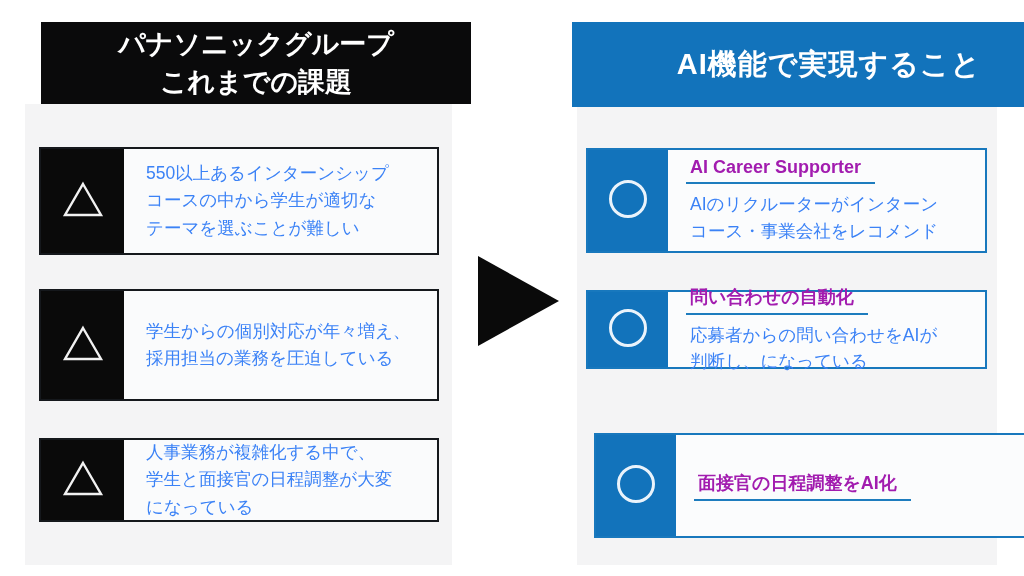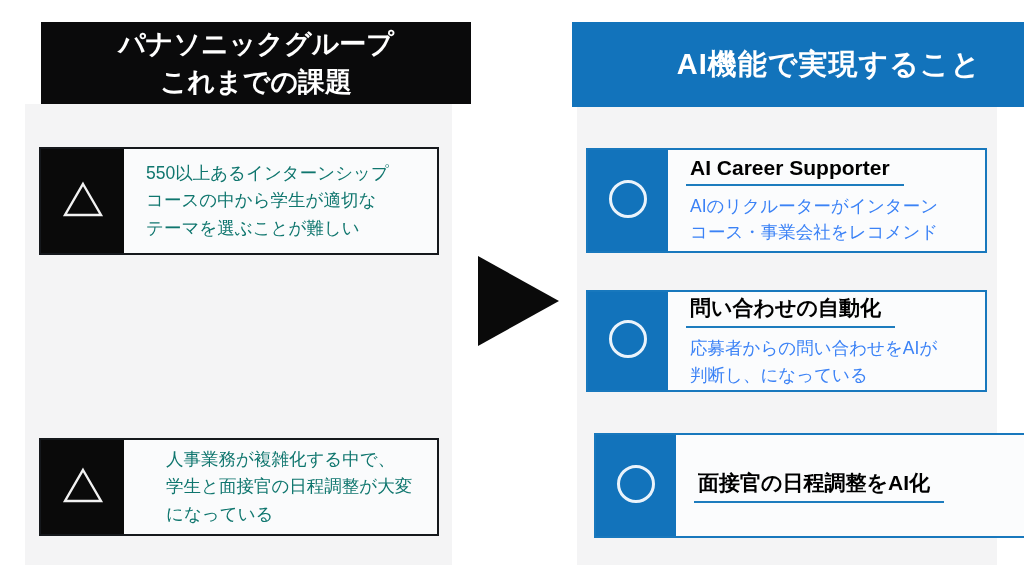--- a/index.html
+++ b/index.html
@@ -32,59 +32,59 @@
   .item-l {
     position:absolute; display:flex; border:2px solid #15181c; background:#fafbfc;
   }
   .marker-black {
     width:83px; flex:none; background:#0a0a0a;
     display:flex; align-items:center; justify-content:center;
   }
   .item-l .content {
     flex:1; display:flex; align-items:center;
     padding-left:22px; padding-right:6px;
-    font-size:17.5px; color:#0f766e; line-height:1.55; white-space:pre-line;
+    font-size:17.5px; color:#3b82f6; line-height:1.55; white-space:pre-line;
   }
 
   
   .item-r {
     position:absolute; display:flex; border:2px solid #1878bd; background:#fbfcfd;
   }
   .marker-blue {
     width:80px; flex:none; background:#1273bb;
     display:flex; align-items:center; justify-content:center;
   }
   .item-r .content {
     flex:1; display:flex; flex-direction:column; justify-content:center;
     align-items:flex-start; padding-left:22px; padding-right:4px;
   }
   .item-r .title {
-    display:inline-block; font-weight:bold; font-size:21px; color:#000000;
+    display:inline-block; font-weight:bold; font-size:18px; color:#a21caf;
     border-bottom:2.5px solid #1d7cbe; padding:0 14px 4px 4px; margin-left:-4px;
   }
   .item-r .desc {
     margin-top:7px; font-size:17.5px; color:#3b82f6;
     line-height:1.5; white-space:pre-line;
   }
 
   
   .big-arrow {
     position:absolute; left:478px; top:256px;
     width:0; height:0;
     border-top:45px solid transparent;
     border-bottom:45px solid transparent;
     border-left:81px solid #0a0a0a;
   }
 
   
   #l-item-0 { left:39px; top:147px; width:400px; height:108px; }
   #l-item-1 { left:39px; top:289px; width:400px; height:112px; }
-  #l-item-2 { left:39px; top:438px; width:400px; height:98px;gap:20px; }
+  #l-item-2 { left:39px; top:438px; width:400px; height:84px; }
   #r-item-0 { left:586px; top:148px; width:401px; height:105px; }
-  #r-item-1 { left:586px; top:290px; width:401px; height:102px; }
+  #r-item-1 { left:586px; top:290px; width:401px; height:79px; }
   #r-item-2 { left:594px; top:433px; width:435px; height:105px; }
 </style>
 </head>
 <body>
 
 <div class="canvas">
 
   <div class="panel-body left"></div>
   <div class="panel-header left">パナソニックグループ
 これまでの課題</div>
@@ -95,20 +95,31 @@
         <svg width="42" height="37" viewBox="0 0 42 37">
           <polygon points="21,3 39,34 3,34" fill="none" stroke="#f2f2f2" stroke-width="2.4"></polygon>
         </svg>
       </span>
     </div>
     <div class="content">550以上あるインターンシップ
 コースの中から学生が適切な
 テーマを選ぶことが難しい</div>
   </div>
 
+  <div class="item-l" id="l-item-1">
+    <div class="marker-black">
+      <span>
+        <svg width="42" height="37" viewBox="0 0 42 37">
+          <polygon points="21,3 39,34 3,34" fill="none" stroke="#f2f2f2" stroke-width="2.4"></polygon>
+        </svg>
+      </span>
+    </div>
+    <div class="content">学生からの個別対応が年々増え、
+採用担当の業務を圧迫している</div>
+  </div>
 
   <div class="item-l" id="l-item-2">
     <div class="marker-black">
       <span>
         <svg width="42" height="37" viewBox="0 0 42 37">
           <polygon points="21,3 39,34 3,34" fill="none" stroke="#f2f2f2" stroke-width="2.4"></polygon>
         </svg>
       </span>
     </div>
     <div class="content">人事業務が複雑化する中で、

